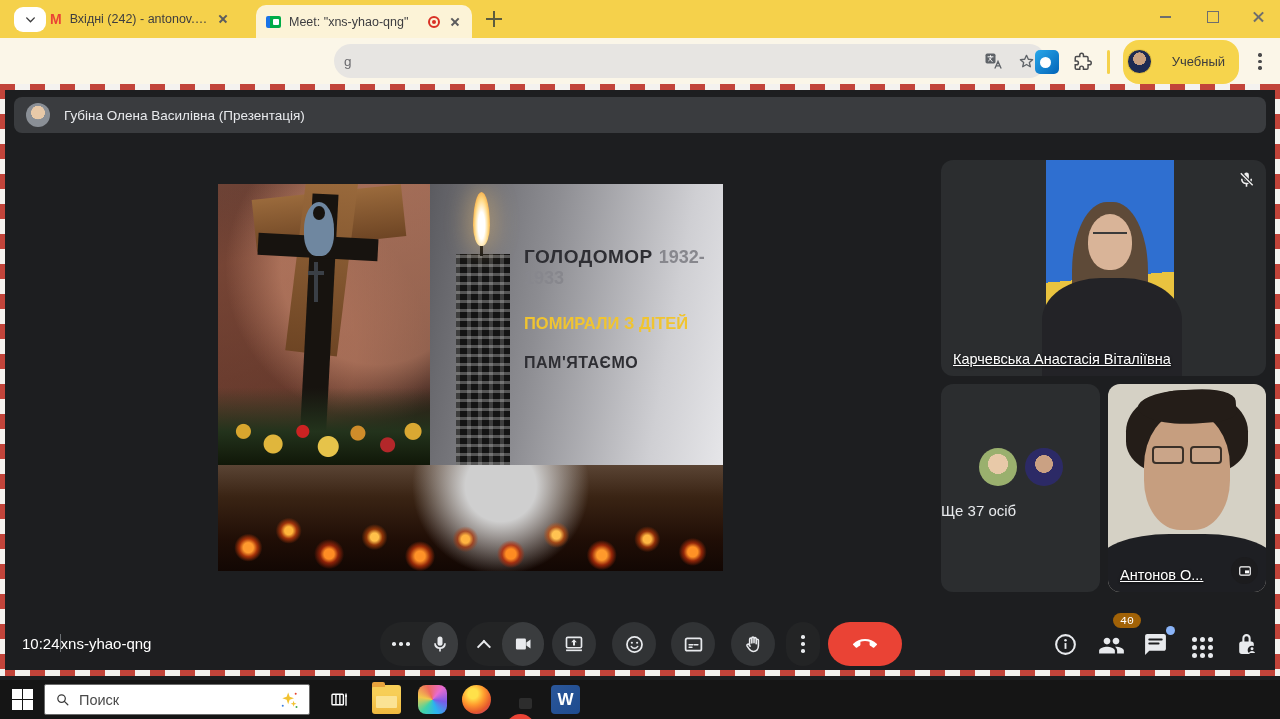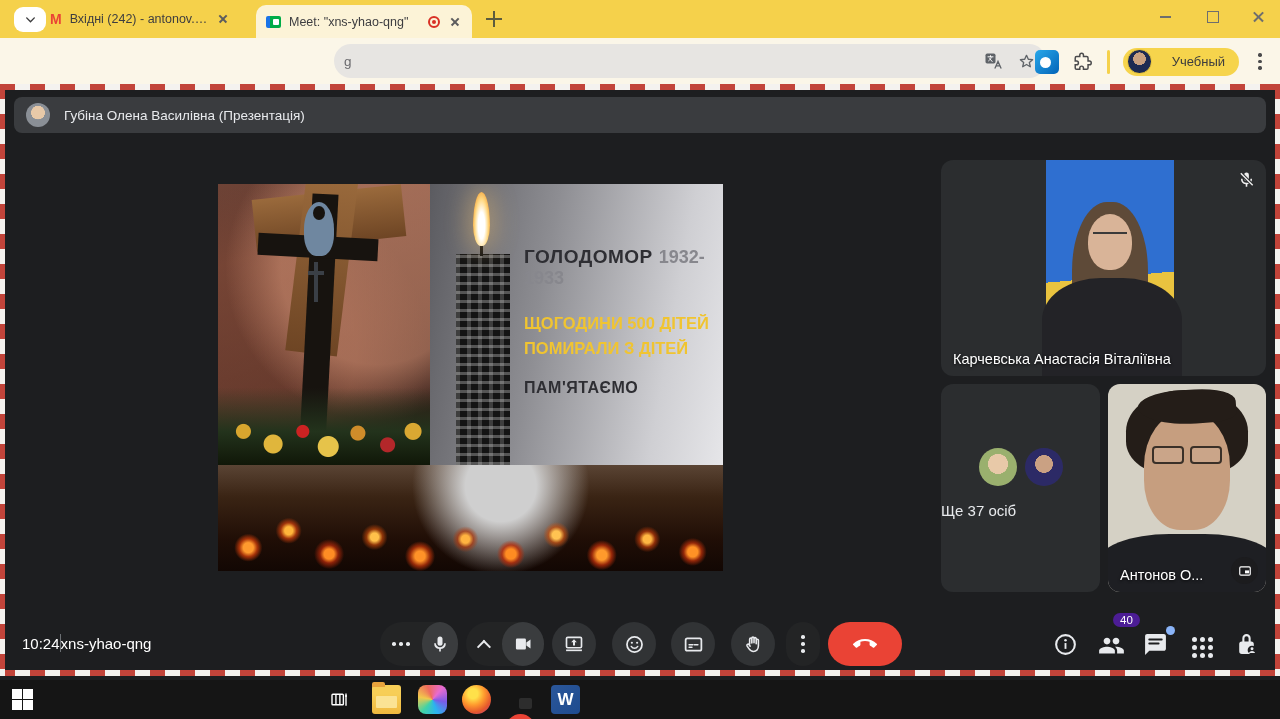--- a/index.html
+++ b/index.html
@@ -37,21 +37,21 @@
   
   .toolbar { position:absolute; left:0; top:38px; width:1280px; height:47px; background:#FBF6E8; }
   .omnibox { position:absolute; left:334px; top:6px; width:712px; height:34px; border-radius:17px; background:#E7E5E2;
              display:flex; align-items:center; padding:0 10px; }
   .urlfrag { color:#6a6a6e; font-size:13.5px; }
   .omni-icons { margin-left:auto; display:flex; align-items:center; gap:14px; }
   .extrow { position:absolute; right:0; top:0; height:47px; display:flex; align-items:center; gap:13px; padding-right:12px; }
   .ext-blue { width:24px; height:24px; border-radius:5px; background:linear-gradient(135deg,#28A8EA,#0364B8); position:relative; cursor:pointer;}
   .ext-blue::after{ content:""; position:absolute; left:5px; top:7px; width:11px; height:11px; border-radius:50%; background:#fff; }
   .ydiv { width:3px; height:24px; background:#F5D14B; border-radius:2px; }
-  .profile-chip { height:28px; border-radius:16px; background:#F6D44C; display:flex; align-items:center; gap:20px; padding:0 14px 0 4px; cursor:pointer; }
+  .profile-chip { height:44px; border-radius:16px; background:#F6D44C; display:flex; align-items:center; gap:20px; padding:0 14px 0 4px; cursor:pointer; }
   .pc-av { width:25px; height:25px; border-radius:50%; background:radial-gradient(circle at 50% 38%,#c9a080 0 34%,#1d2a52 35% 100%); border:1px solid #e6c23c;}
   .pc-label { font-size:13px; color:#3c3c3e; }
   .menu3 { width:16px; height:22px; display:flex; flex-direction:column; align-items:center; justify-content:center; gap:3px; cursor:pointer;}
   .menu3 i { width:3.4px; height:3.4px; border-radius:50%; background:#4a4a4c; }
 
   
   .recorder { position:absolute; left:4px; top:44px; width:328px; height:40px; background:#2B2B2B; border-radius:6px;
               display:flex; align-items:center; gap:13px; padding:0 15px; z-index:30; color:#ECECEC; }
   .pause { display:flex; gap:4px; cursor:pointer; }
   .pause i { width:4.5px; height:16px; background:#ECECEC; border-radius:1px; }
@@ -137,21 +137,21 @@
   .t1 { left:941px; top:160px; width:325px; height:216px; }
   .t2 { left:941px; top:384px; width:159px; height:208px; }
   .t3 { left:1108px; top:384px; width:158px; height:208px; }
   .t1video { position:absolute; left:105px; top:0; width:128px; height:216px;
     background:linear-gradient(175deg,#2F6FD0 0 54%,#E9C33F 54% 100%); }
   .t1hair { position:absolute; left:26px; top:42px; width:76px; height:150px; border-radius:46% 46% 30% 30%; background:#5e4a38; }
   .t1face { position:absolute; left:42px; top:54px; width:44px; height:56px; border-radius:50% 50% 46% 46%; background:#D9B498; }
   .t1glass { position:absolute; left:47px; top:72px; width:34px; height:10px;
     border-top:2px solid #3a3a3a; }
   .t1body { position:absolute; left:-4px; top:118px; width:140px; height:100px; border-radius:42% 42% 0 0; background:#232327; }
-  .tname { position:absolute; left:12px; bottom:9px; color:#fff; font-size:14.5px; text-shadow:0 1px 3px rgba(0,0,0,.8); white-space:nowrap; }
+  .tname { position:absolute; left:12px; bottom:9px; color:#fff; font-size:14.5px; text-shadow:0 1px 3px rgba(0,0,0,.8); white-space:nowrap;text-decoration:underline; }
   .micoff { position:absolute; right:10px; top:10px; color:#fff; opacity:.92; }
   .t2avs { position:absolute; left:0; top:64px; width:100%; display:flex; justify-content:center; gap:8px; }
   .av { width:38px; height:38px; border-radius:50%; }
   .av1 { background:radial-gradient(circle at 50% 42%,#e8c9a8 0 34%,#9ab06e 35% 100%); }
   .av2 { background:radial-gradient(circle at 50% 42%,#caa183 0 30%,#2c2a66 31% 100%); }
   .t2label { position:absolute; left:0; top:118px; width:100%; text-align:left; color:#E8EAED; font-size:15px; }
   .t3video { position:absolute; inset:0; background:#D5D1C5; }
   .t3hair { position:absolute; left:18px; top:6px; width:122px; height:86px; border-radius:48% 48% 40% 40%; background:#241d18; }
   .t3face { position:absolute; left:36px; top:28px; width:86px; height:118px; border-radius:46% 46% 42% 42%; background:#C69E7F; }
   .t3fringe { position:absolute; left:30px; top:6px; width:98px; height:34px; border-radius:50% 50% 30% 70%; background:#241d18; transform:rotate(-4deg); }
@@ -166,21 +166,21 @@
   .mb-sep { width:1px; height:18px; background:#6b6f73; }
   .ctl { position:absolute; top:622px; height:44px; border-radius:22px; background:#232425; display:flex; align-items:center; color:#E8EAED; cursor:pointer; }
   .ctl-circle { width:44px; border-radius:50%; justify-content:center; background:#313335; }
   .innerc { width:44px; height:44px; border-radius:50%; background:#3A3C3E; display:flex; align-items:center; justify-content:center; }
   .dots3h { display:flex; gap:3.5px; padding:0 12px; }
   .dots3h i, .dots3v i { width:3.6px; height:3.6px; border-radius:50%; background:#E8EAED; }
   .chev { width:10px; height:10px; border-left:2px solid #E8EAED; border-top:2px solid #E8EAED; transform:rotate(45deg) translate(2px,2px); margin:0 13px; }
   .dots3v { flex-direction:column; gap:3.5px; justify-content:center; }
   .endcall { background:#EA4335; width:74px; justify-content:center; }
   .rt-ic { position:absolute; top:632px; width:28px; height:28px; color:#E8EAED; cursor:pointer; }
-  .badge40 { position:absolute; left:1113px; top:613px; padding:1px 7px; border-radius:9px; background:#4c1d95; color:#fff; font-size:11.5px; }
+  .badge40 { position:absolute; left:1113px; top:613px; padding:1px 7px; border-radius:9px; background:#a16207; color:#fff; font-size:11.5px;font-family:Liberation Mono, monospace; }
   .bluedot { position:absolute; left:1166px; top:626px; width:9px; height:9px; border-radius:50%; background:#8AB4F8; }
   .gridic { display:grid; grid-template-columns:repeat(3,5px); grid-template-rows:repeat(3,5px); gap:3px; padding:3px; }
   .gridic i { width:5px; height:5px; border-radius:50%; background:#E8EAED; }
 
   
   .taskbar { position:absolute; left:0; top:680px; width:1280px; height:39px; background:#151515; z-index:40; }
   .start { position:absolute; left:12px; top:9px; width:21px; height:21px; display:grid; grid-template-columns:10px 10px; grid-template-rows:10px 10px; gap:1px; cursor:pointer; }
   .start i { background:#fff; }
   .tsearch { position:absolute; left:44px; top:4px; width:266px; height:31px; background:#fff; border:1px solid #6a6a6a; border-radius:2px;
              display:flex; align-items:center; gap:9px; padding:0 10px; }
@@ -281,21 +281,20 @@
       <div class="smallcross"></div>
       <div class="flowers"></div>
     </div>
     <div class="sl-gray"></div>
     <div class="candlebody"></div>
     <div class="wick"></div>
     <div class="flame"></div>
     <div class="sl-text">
       <div><span class="sl-h">ГОЛОДОМОР</span><span class="sl-years">1932-1933</span></div>
       <div class="sl-yellow">
-        <div>ЩОГОДИНИ 500 ДІТЕЙ</div>
         <div>ПОМИРАЛИ З ДІТЕЙ</div>
       </div>
       <div class="sl-footer">ПАМ'ЯТАЄМО</div>
     </div>
     <div class="candlefield"></div>
   </div>
 
   <div class="tile t1">
     <div class="t1video">
       <div class="t1hair"></div>
@@ -449,20 +448,34 @@
       </svg>
   </div>
 
   <div class="taskbar">
     <div class="start">
         <i></i>
         <i></i>
         <i></i>
         <i></i>
       </div>
+    <div class="tsearch">
+      <svg width="15" height="15" viewBox="0 0 24 24">
+          <circle cx="10.5" cy="10.5" r="6" fill="none" stroke="#3a3a3a" stroke-width="2"></circle>
+          <path d="M15 15l5.5 5.5" stroke="#3a3a3a" stroke-width="2" stroke-linecap="round"></path>
+        </svg>
+      <input placeholder="Поиск" style="">
+      <svg width="20" height="20" viewBox="0 0 24 24">
+          <path d="M11 3l1.8 5.2L18 10l-5.2 1.8L11 17l-1.8-5.2L4 10l5.2-1.8z" fill="#F2C230"></path>
+          <path d="M17.5 13l.9 2.6 2.6.9-2.6.9-.9 2.6-.9-2.6-2.6-.9 2.6-.9z" fill="#F2C230"></path>
+          <circle cx="20" cy="4.5" r="1.2" fill="#E5402E"></circle>
+          <circle cx="21" cy="20.5" r="1.2" fill="#3FA64C"></circle>
+          <circle cx="4.5" cy="19" r="1.2" fill="#3B7DE0"></circle>
+        </svg>
+    </div>
     <svg class="tvicon" viewBox="0 0 24 24">
         <rect x="4" y="6" width="13" height="12" rx="1" fill="none" stroke="#fff" stroke-width="1.6"></rect>
         <path d="M20 5v14M8.5 6v12M13 6v12" stroke="#fff" stroke-width="1.6"></path>
         <circle cx="20" cy="8" r="1.1" fill="#fff"></circle>
       </svg>
     <div class="appic folder" style="left:372px;"></div>
     <div class="appic copilot" style="left:418px;"></div>
     <div class="appic firefox" style="left:462px;"></div>
     <div class="appic chromeic" style="left:506px;"></div>
     <div class="appic wordic" style="left:551px;">

